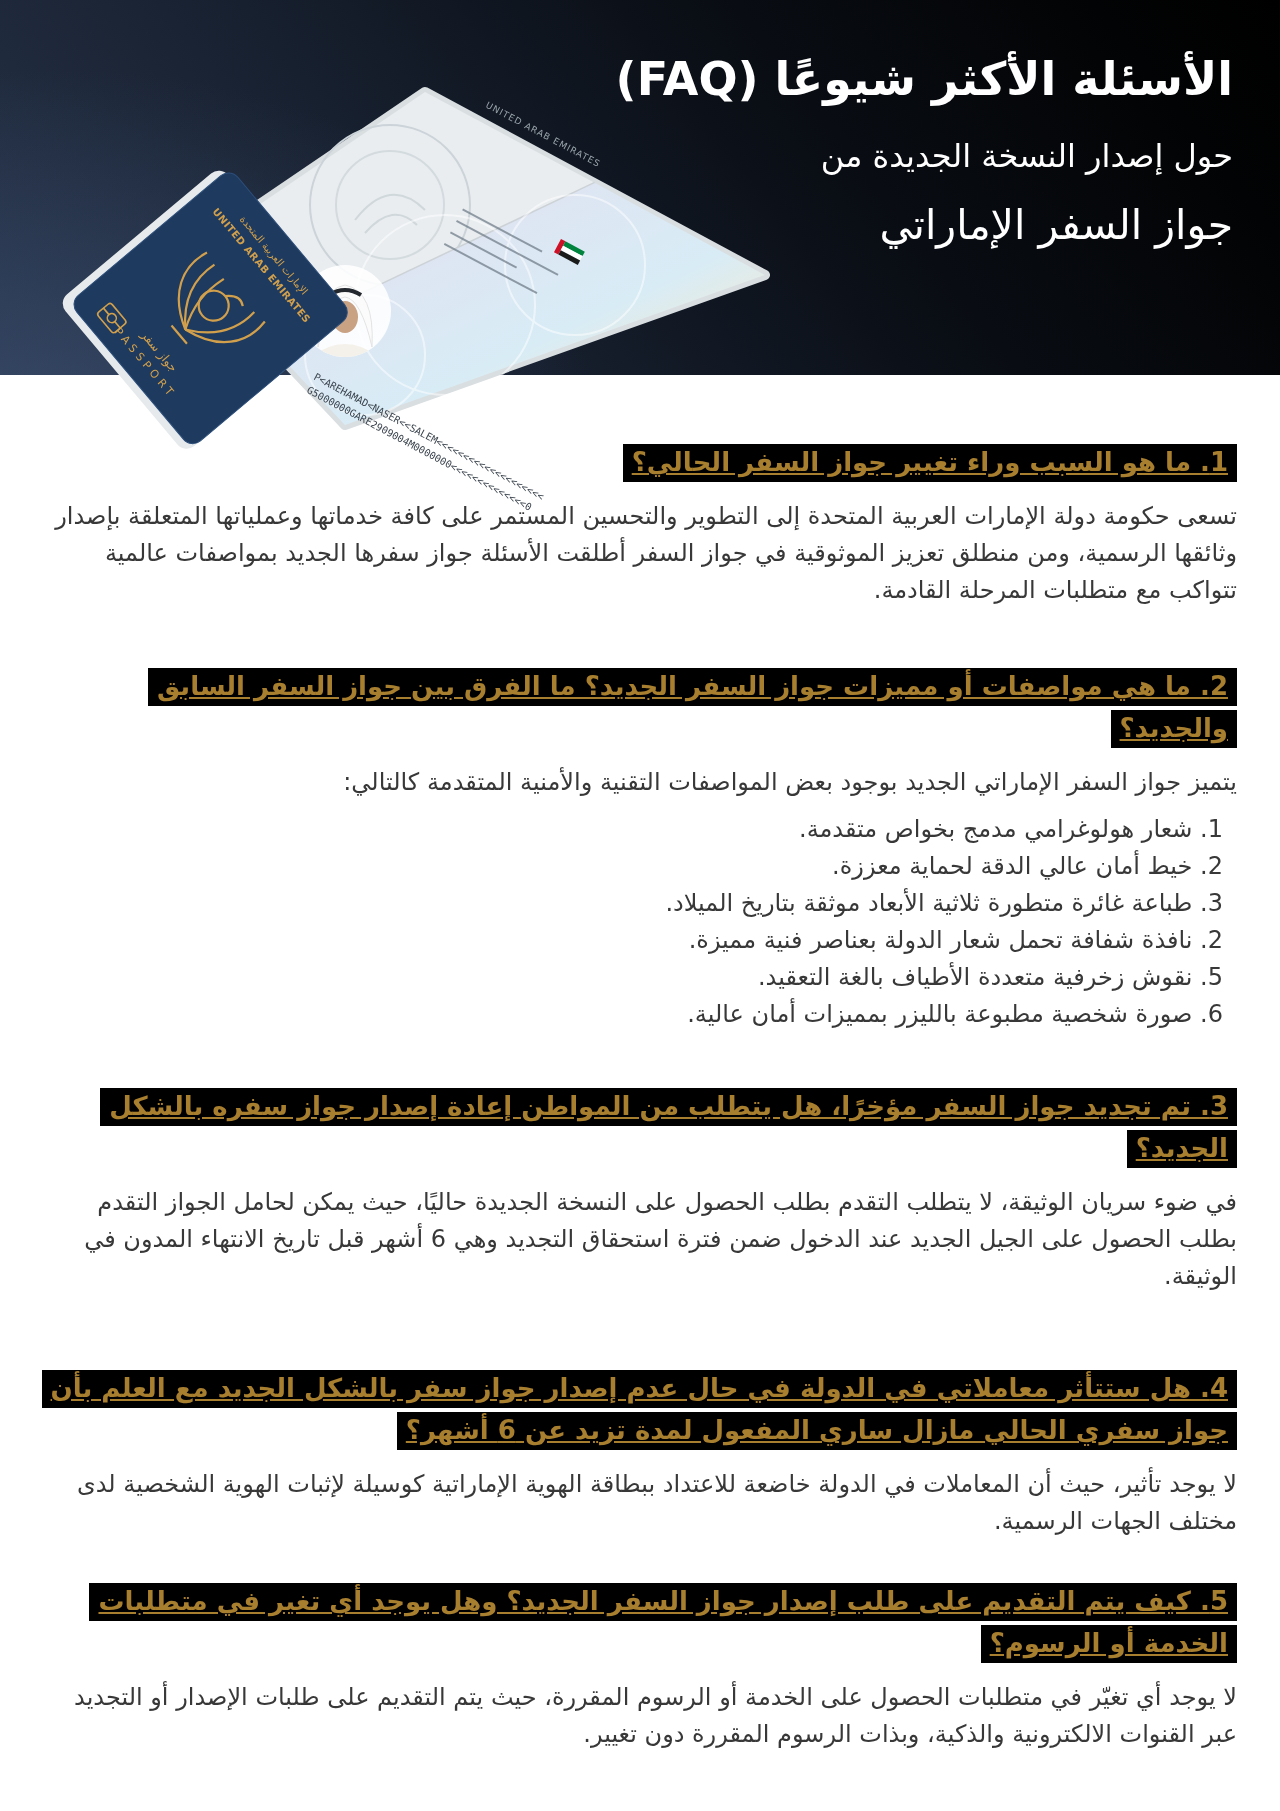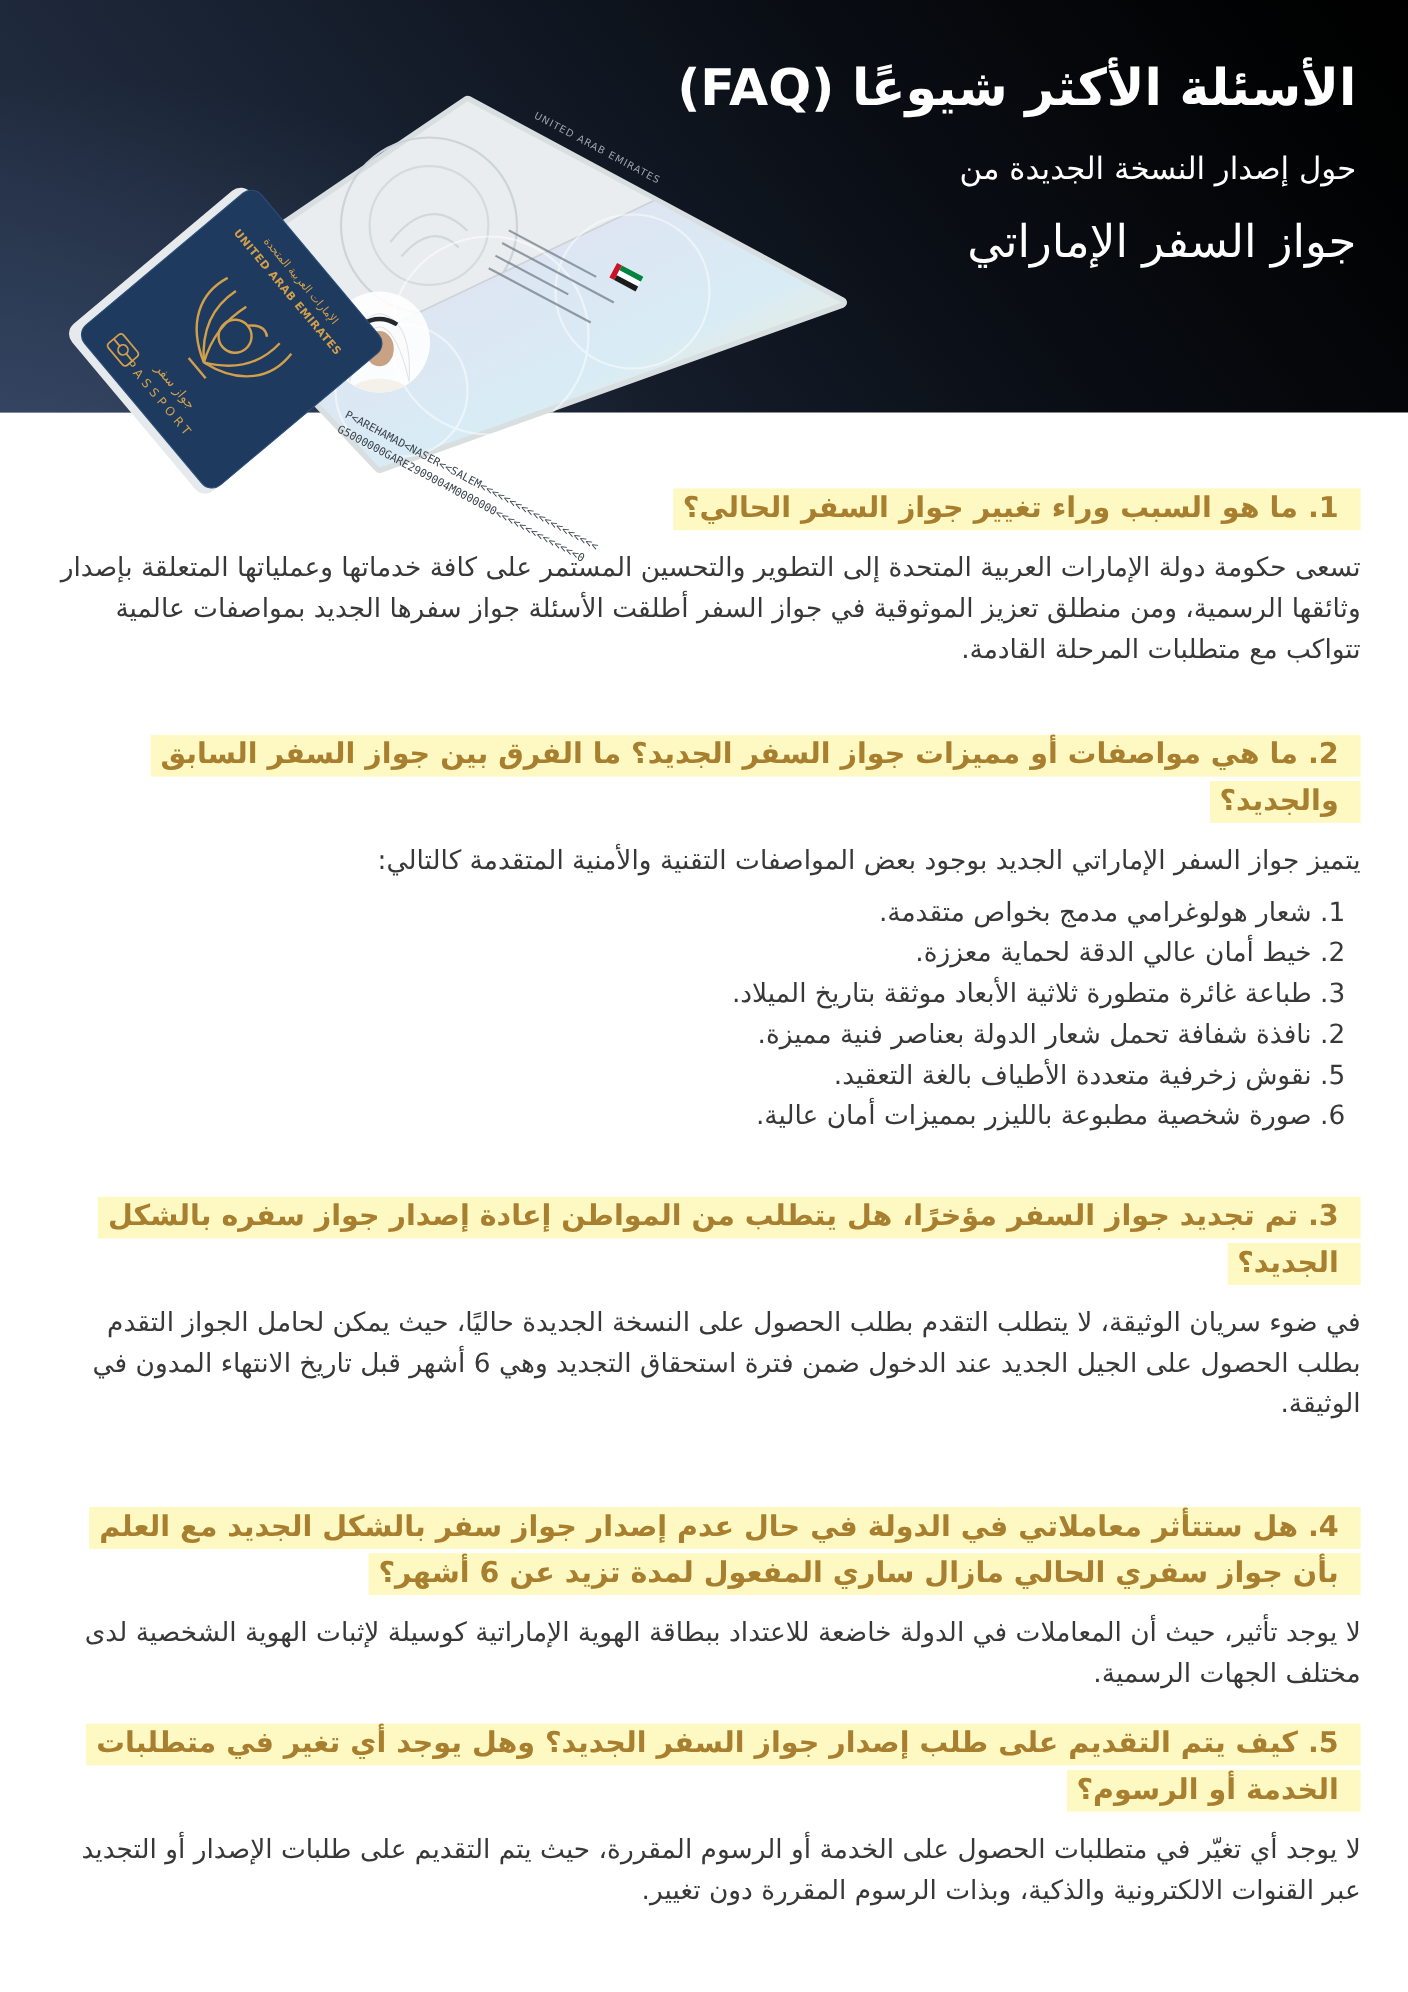--- a/index.html
+++ b/index.html
@@ -7,32 +7,32 @@
 
   
   .header{
     position:relative;height:375px;width:100%;
     background:
       radial-gradient(900px 560px at 4% 108%, rgba(64,86,122,.55), rgba(0,0,0,0) 60%),
       linear-gradient(52deg,#273349 0%,#17202f 34%,#0a0e15 62%,#020304 88%,#000 100%);
   }
   .header-text{position:absolute;top:52px;right:47px;text-align:right;color:#ffffff;}
   .hdr-title{font-size:46px;font-weight:bold;line-height:1.2;letter-spacing:0;}
-  .hdr-sub1{font-size:28px;margin-top:30px;font-weight:normal;}
+  .hdr-sub1{font-size:32px;margin-top:30px;font-weight:normal;}
   .hdr-sub2{font-size:41px;margin-top:26px;font-weight:normal;}
   .passport-svg{position:absolute;left:15px;top:55px;overflow:visible;}
 
   
   .main{direction:rtl;text-align:right;padding:66px 43px 120px 45px;}
   .faq-q{font-size:26px;font-weight:bold;color:#a87e2f;line-height:42px;margin:0;}
-  .faq-q .hl{background:#fef9c3;padding:3px 20px 5px 9px;-webkit-box-decoration-break:clone;box-decoration-break:clone;}
+  .faq-q .hl{background:#000000;padding:3px 9px 5px 9px;-webkit-box-decoration-break:clone;box-decoration-break:clone;text-decoration:underline;}
   .faq-a{font-size:24px;color:#383838;line-height:37px;margin:15px 0 0 0;}
   .faq-list{margin:10px 14px 0 0;}
   .faq-list div{font-size:24px;color:#383838;line-height:37px;}
-  .sec2{margin-top:56px;} .sec3{margin-top:52px;} .sec4{margin-top:72px;} .sec5{margin-top:24px;}
+  .sec2{margin-top:56px;} .sec3{margin-top:52px;} .sec4{margin-top:72px;} .sec5{margin-top:40px;}
 </style>
 </head>
 <body>
 
 <div class="header">
 
   <svg class="passport-svg" width="790" height="470" viewBox="0 0 790 470">
     <defs>
       <linearGradient id="pastel" x1="0" y1="0" x2="1" y2="1">
         <stop offset="0" stop-color="#efd9e7"></stop>

